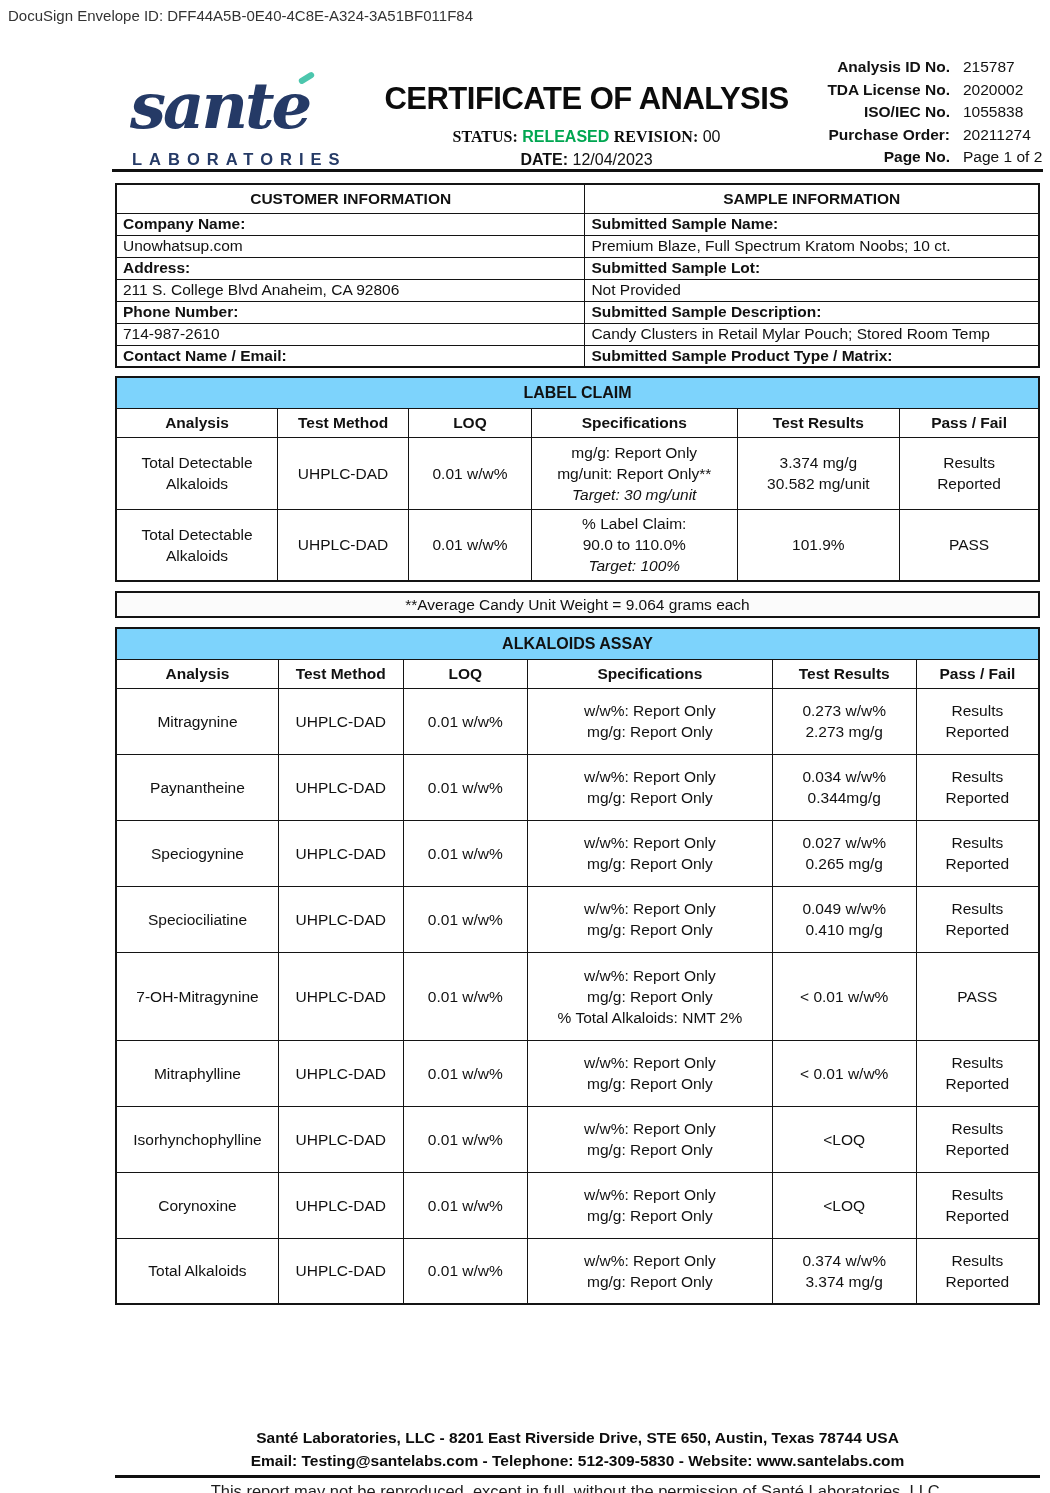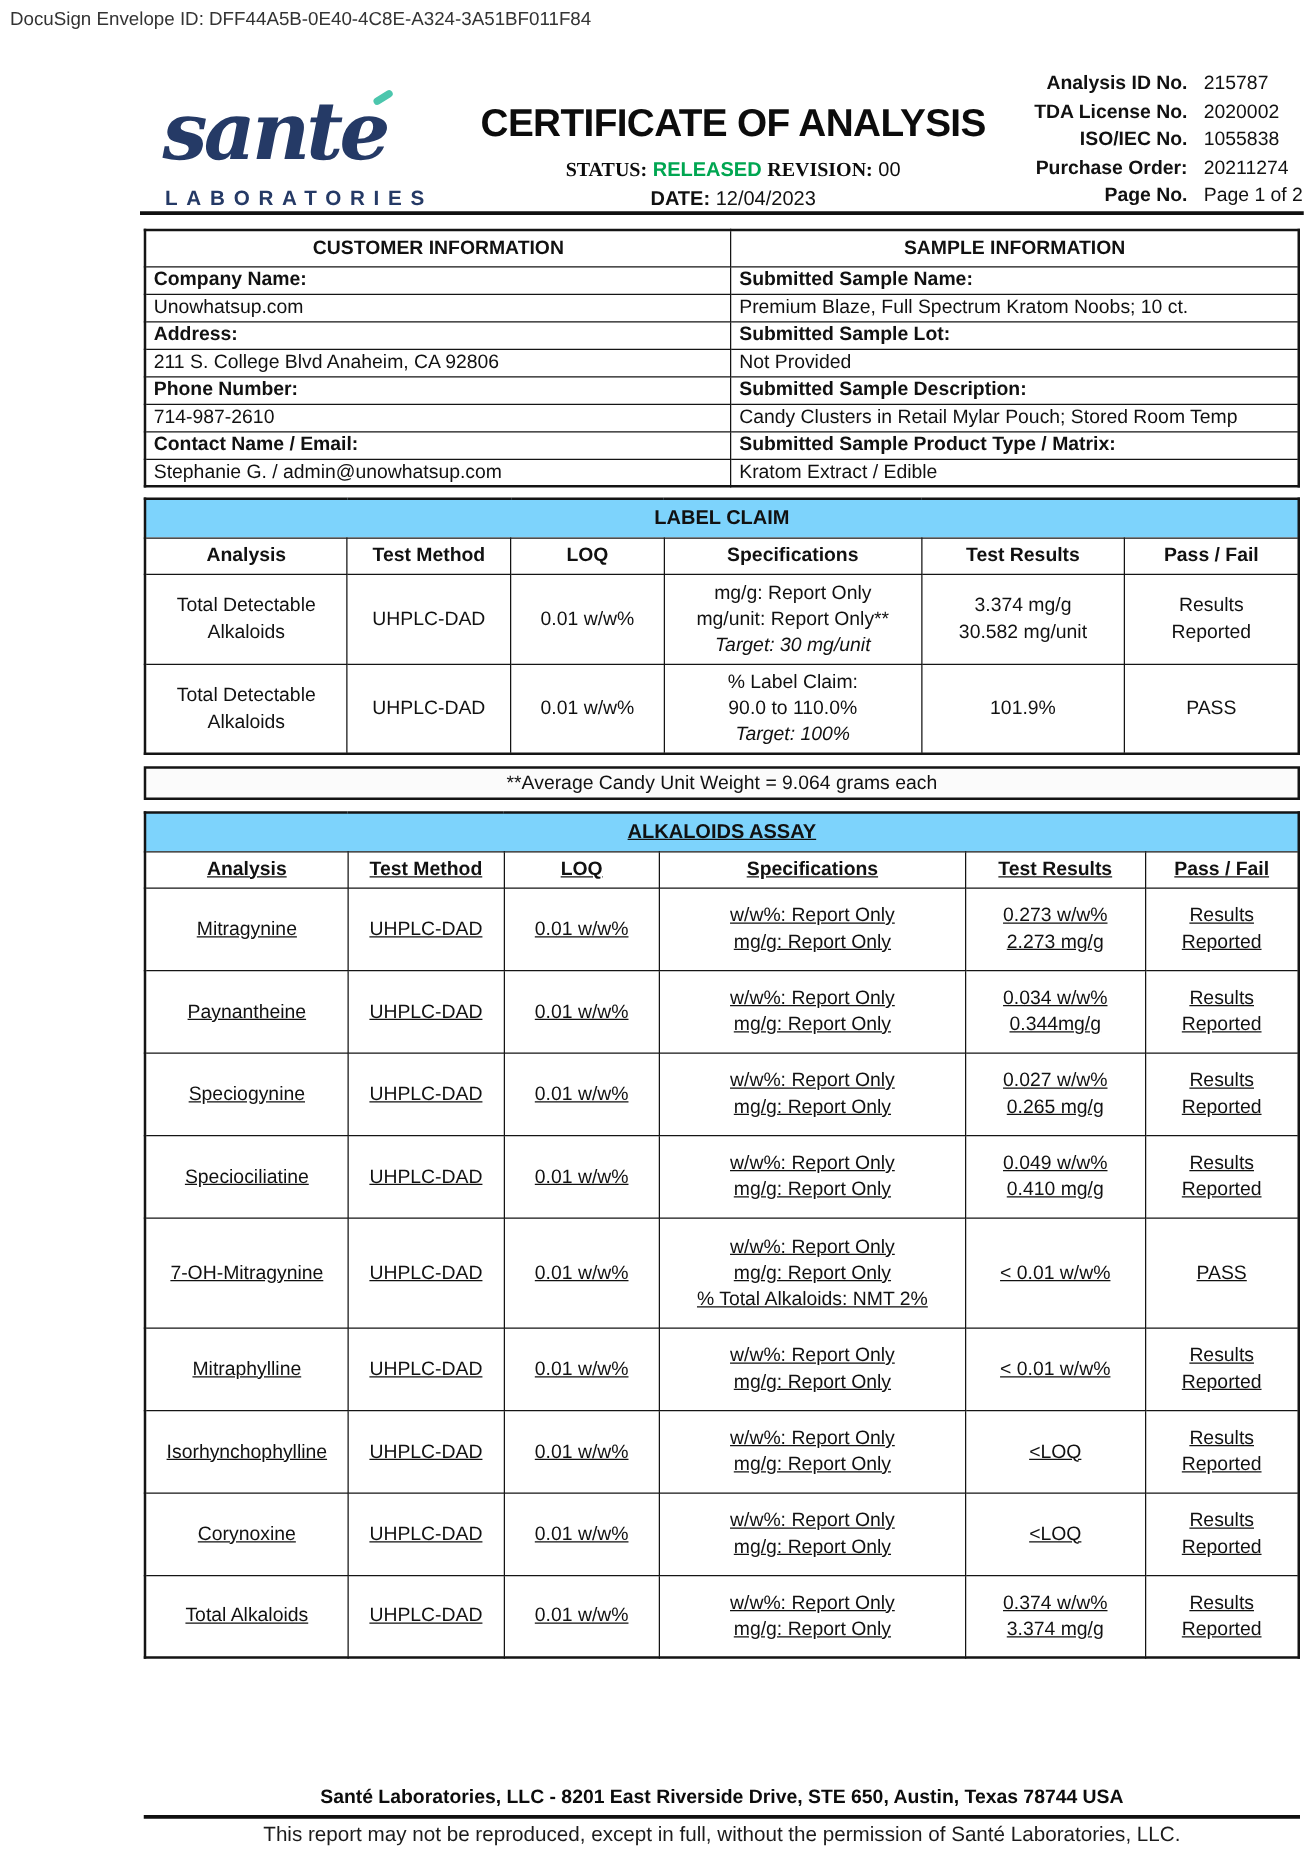--- a/index.html
+++ b/index.html
@@ -54,21 +54,21 @@
     text-align:center;font-weight:700;font-size:16px;height:31px;background:#7dd3fc;
   }
   tr.cols-header th{text-align:center;font-weight:700;font-size:15.5px;height:29px;background:#fff;}
   .info-table{margin-top:0;}
   .info-table th{height:35px;font-size:15.5px;font-weight:700;text-align:center;}
   .info-table td{font-size:15.5px;height:22px;padding:1px 9px;text-align:left;}
   .info-table tr.label-row td{font-weight:700;}
   tr.data td{text-align:center;font-size:15.5px;line-height:21px;}
   .claim-table{margin-top:8px;}
   .claim-table tr.data td{height:72px;}
-  .assay-table{margin-top:9px;text-decoration:underline;}
+  .assay-table{margin-top:9px;}
   .assay-table tr.data td{height:66px;}
   .assay-table tr.data.tall td{height:88px;}
   .italic{font-style:italic;}
   .pass-wrap{max-width:84px;margin:0 auto;}
   .note-box{
     margin-top:9px;border:2.5px solid var(--border);height:27px;background:#fbfbfb;
     display:flex;align-items:center;justify-content:center;font-size:15.5px;
   }
 
   
@@ -158,24 +158,20 @@
       <td>Submitted Sample Description:</td>
     </tr>
     <tr class="value-row">
       <td>714-987-2610</td>
       <td>Candy Clusters in Retail Mylar Pouch; Stored Room Temp</td>
     </tr>
     <tr class="label-row">
       <td>Contact Name / Email:</td>
       <td>Submitted Sample Product Type / Matrix:</td>
     </tr>
-    <tr class="value-row">
-      <td>Stephanie G. / admin@unowhatsup.com</td>
-      <td>Kratom Extract / Edible</td>
-    </tr>
   </tbody>
     </table>
 
   <table class="doc-table claim-table">
     <colgroup>
       <col style="width:17.5%">
         <col style="width:14.2%">
         <col style="width:13.3%">
       <col style="width:22.3%">
         <col style="width:17.6%">
@@ -418,15 +414,16 @@
       <td>
             <div class="pass-wrap">Results Reported</div>
           </td>
     </tr>
   </tbody>
     </table>
 </div>
 
 <div class="footer">
   <div class="footer-line">Santé Laboratories, LLC - 8201 East Riverside Drive, STE 650, Austin, Texas 78744 USA</div>
+  <div class="footer-line">Email: Testing@santelabs.com - Telephone: 512-309-5830 - Website: www.santelabs.com</div>
   <div class="footer-rule"></div>
   <div class="footer-disclaimer">This report may not be reproduced, except in full, without the permission of Santé Laboratories, LLC.</div>
 </div>
 
 </body></html>

